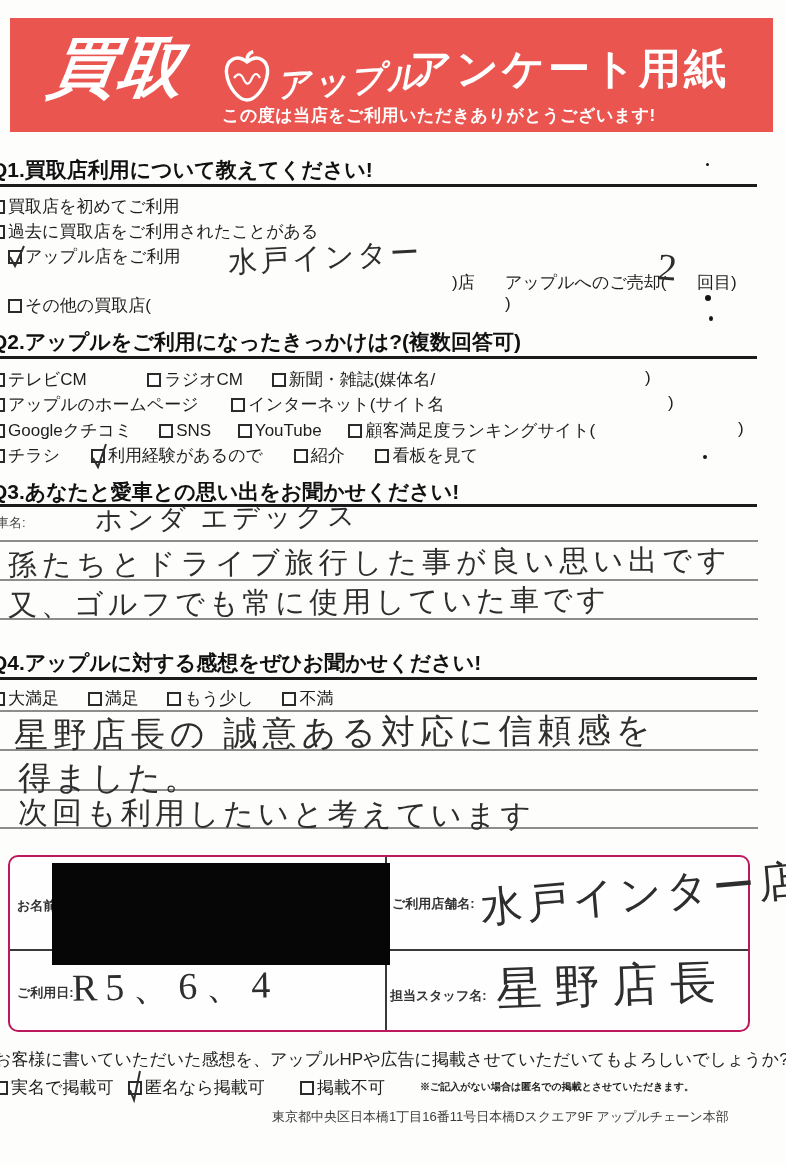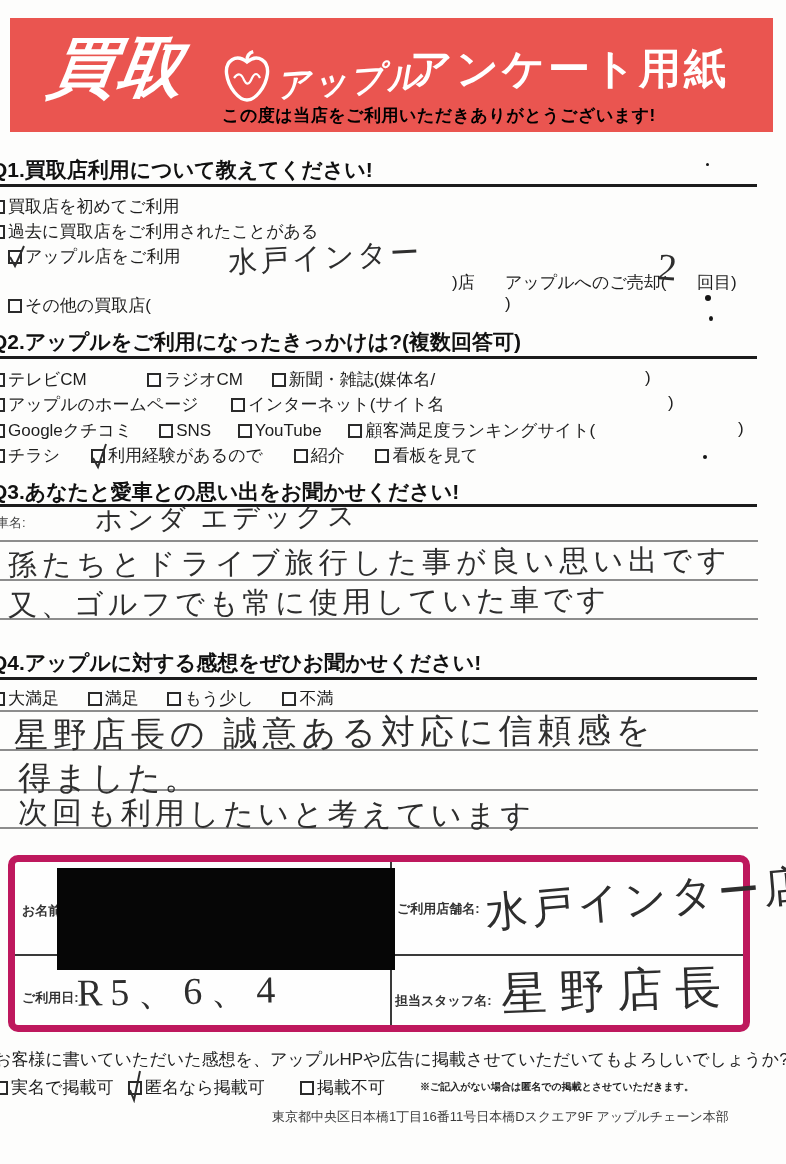--- a/index.html
+++ b/index.html
@@ -19,21 +19,21 @@
   .brand-script{
     position:absolute; left:266px; top:40px; color:#fff; font-size:34px;
     font-weight:700; font-style:italic; transform:rotate(-4deg); letter-spacing:2px;
     font-family:cursive;
   }
   .form-title{
     position:absolute; left:400px; top:30px; color:#fff; font-size:42px;
     font-weight:900; letter-spacing:3px; line-height:1;
   }
   .banner-sub{
-    position:absolute; left:212px; top:86px; color:#000000; font-size:17px;
+    position:absolute; left:212px; top:86px; color:#ffffff; font-size:17px;
     font-weight:700; letter-spacing:0.5px;
   }
   
   .qtitle{ position:absolute; font-size:21px; font-weight:800; color:#111; white-space:nowrap; }
   .rule-heavy{ position:absolute; left:0; height:3px; background:#1c1c1c; width:757px; }
   .rule-light{ position:absolute; left:0; height:2px; background:#8d8d8d; width:758px; }
   .row{ position:absolute; font-size:17px; white-space:nowrap; color:#1d1d1d; }
   .cb{
     display:inline-block; width:14px; height:14px; border:2px solid #2b2b2b;
     background:#fff; vertical-align:-2px; margin-right:3px; position:relative;
@@ -41,21 +41,21 @@
   .tick{ position:absolute; left:-3px; top:-9px; }
   .hw{
     position:absolute; font-family:cursive; color:#2e2e2e; white-space:nowrap;
     line-height:1;
   }
   .close-paren{ position:absolute; font-size:17px; color:#1d1d1d; }
   .spot{ position:absolute; background:#151515; border-radius:50%; }
   
   .info{
     position:absolute; left:8px; top:855px; width:742px; height:177px;
-    border:7px solid #be185d; border-radius:10px; background:#fefefe;
+    border:2px solid #be185d; border-radius:10px; background:#fefefe;
   }
   .info .vdiv{ position:absolute; left:375px; top:0; width:2px; height:100%; background:#3a3a3a; }
   .info .hdiv{ position:absolute; left:0; top:92px; width:100%; height:2px; background:#3a3a3a; }
   .cell-label{ position:absolute; font-size:13px; color:#333; font-weight:700; white-space:nowrap; }
   .redact{ position:absolute; left:42px; top:6px; width:338px; height:102px; background:#060606; z-index:3; }
   
   .foot-q{ position:absolute; font-size:17px; color:#222; white-space:nowrap; }
   .foot-note{ font-size:10px; font-weight:700; color:#222; }
   .address{ position:absolute; font-size:13px; color:#3c3c3c; white-space:nowrap; }
 </style>

